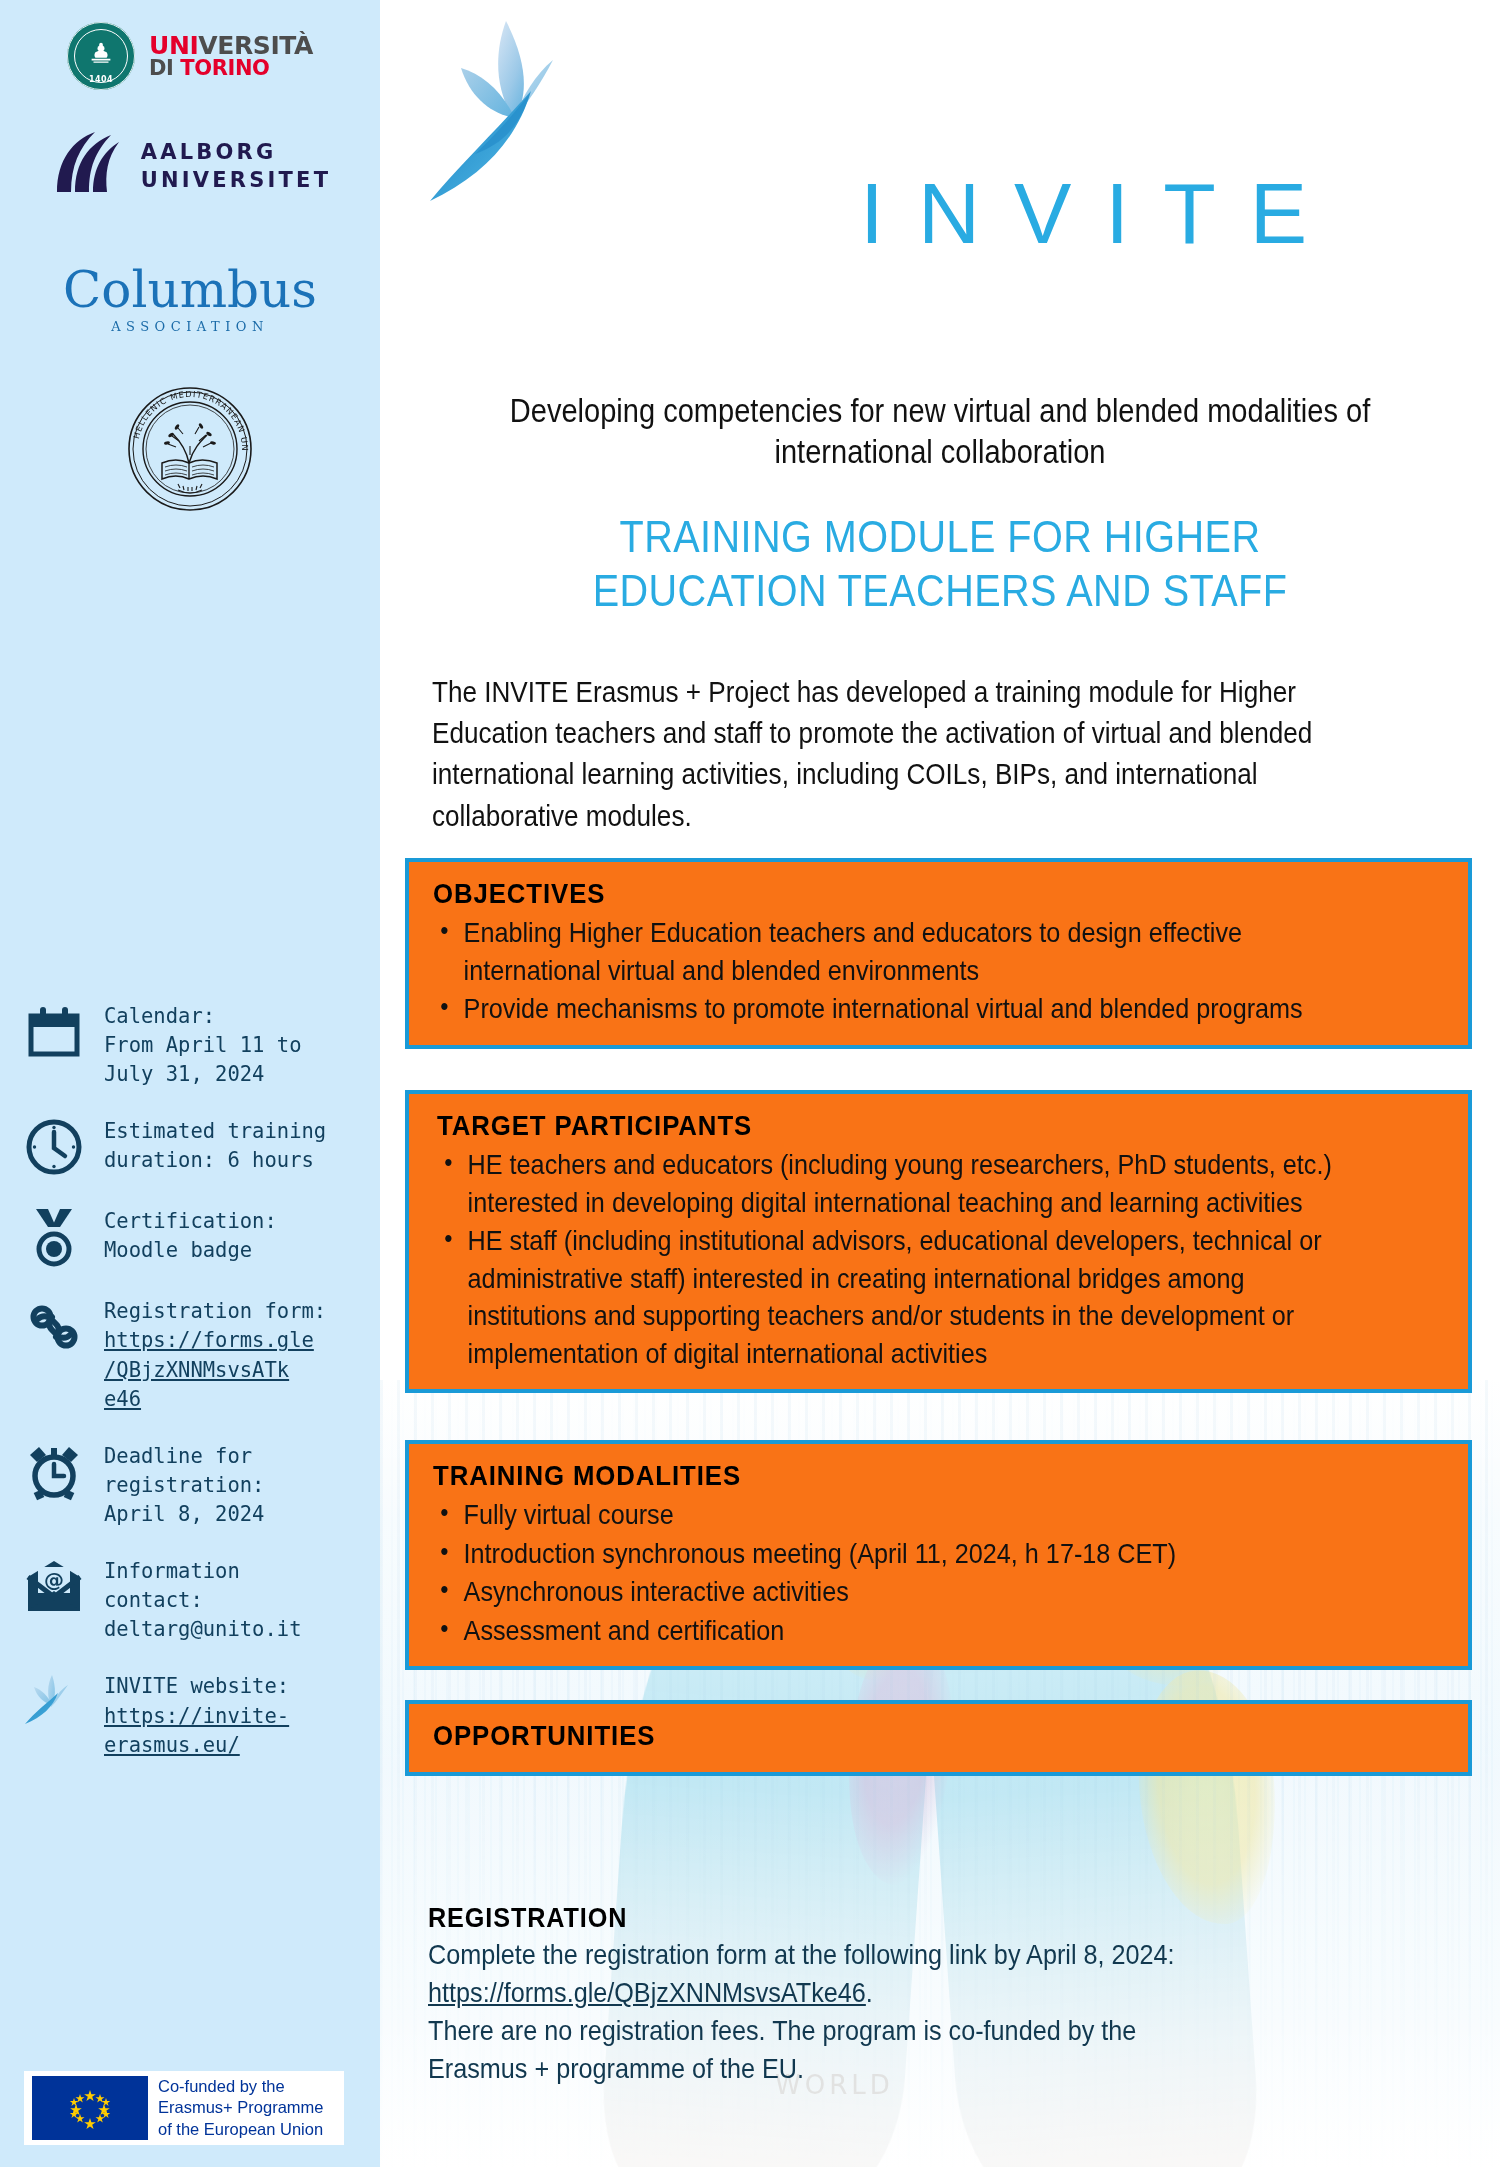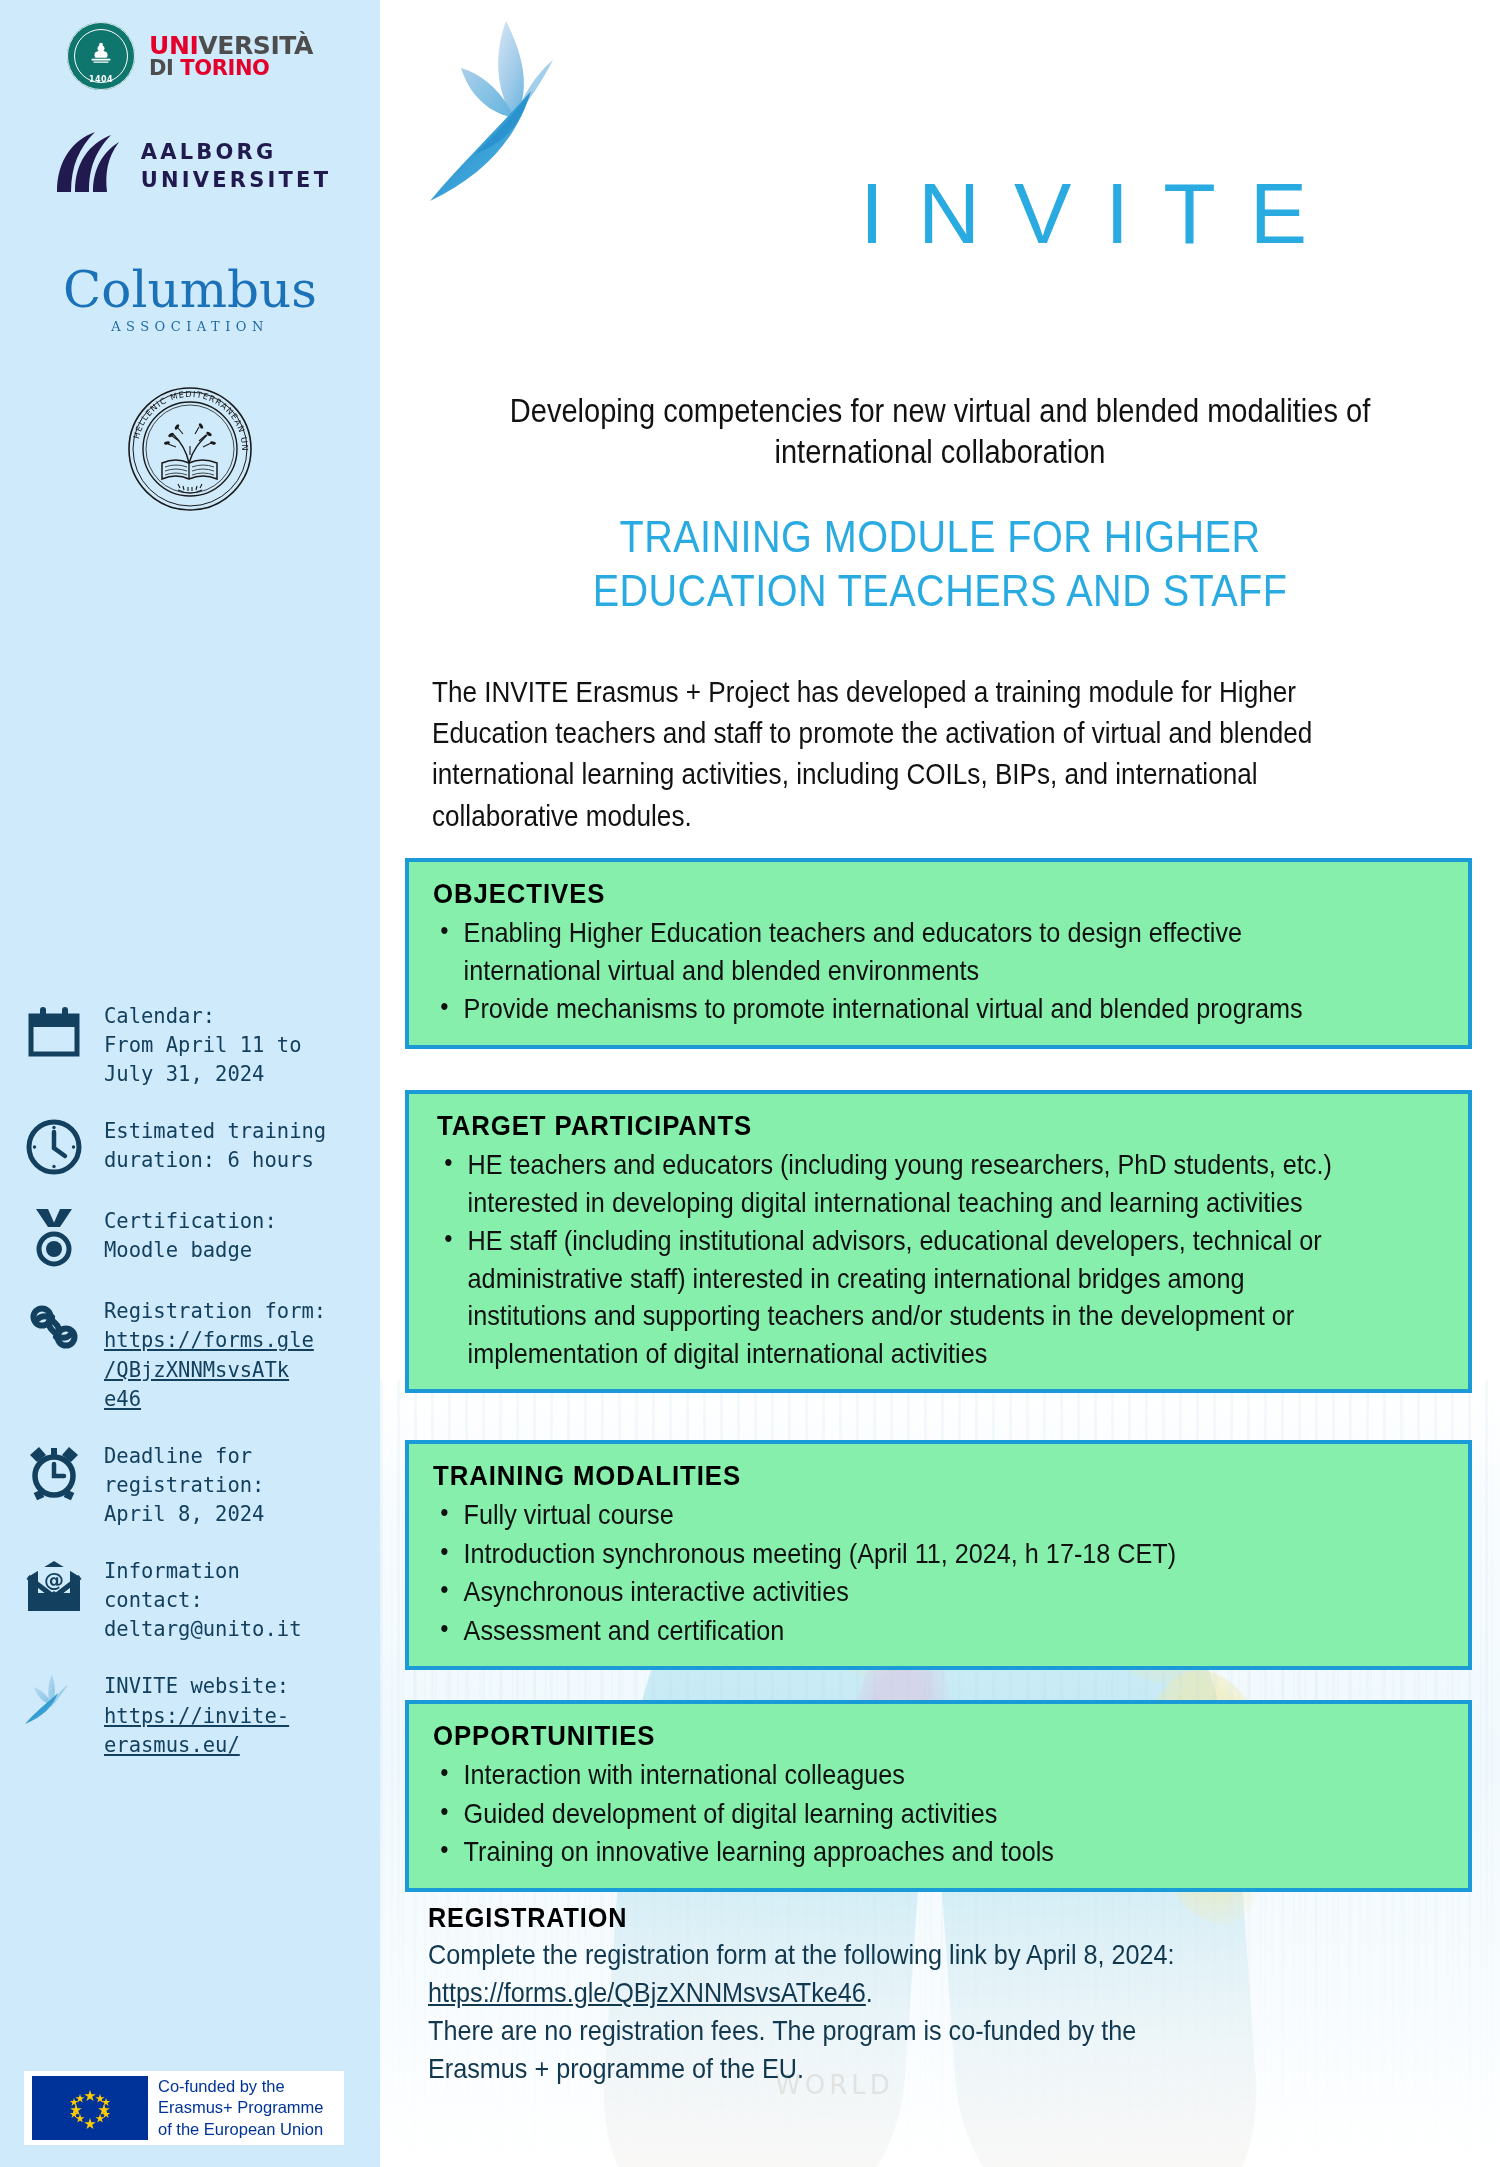--- a/index.html
+++ b/index.html
@@ -182,21 +182,21 @@
   #intro {
     position: absolute; left: 52px; top: 672px; width: 1010px;
     font-family: "Liberation Sans Narrow", "Liberation Sans", sans-serif;
     font-size: 29px; color: #111; line-height: 1.42;
     transform: scaleX(0.9); transform-origin: left top;
   }
 
   
   .panel {
     position: absolute; left: 25px; width: 1067px;
-    background: #86efac;
+    background: #f97316;
     border: 4px solid #1a9ad7;
     padding: 16px 22px 16px 24px;
   }
   .panel h3 {
     font-family: "Liberation Sans Narrow", "Liberation Sans", sans-serif;
     font-size: 28px; font-weight: 700; color: #000;
     letter-spacing: 1px; margin-bottom: 4px;
     transform: scaleX(0.92); transform-origin: left center;
   }
   .panel ul { list-style: none; }
@@ -537,25 +537,20 @@
     <ul>
       <li>Fully virtual course</li>
       <li>Introduction synchronous meeting (April 11, 2024, h 17-18 CET)</li>
       <li>Asynchronous interactive activities</li>
       <li>Assessment and certification</li>
     </ul>
   </section>
 
   <section class="panel" id="panel-opportunities">
     <h3>OPPORTUNITIES</h3>
-    <ul>
-      <li>Interaction with international colleagues</li>
-      <li>Guided development of digital learning activities</li>
-      <li>Training on innovative learning approaches and tools</li>
-    </ul>
   </section>
 
   <section id="registration">
     <h3>REGISTRATION</h3>
     <p>Complete the registration form at the following link by April 8, 2024:</p>
     <p><span class="reg-link">https://forms.gle/QBjzXNNMsvsATke46</span><span>.</span></p>
     <p>There are no registration fees. The program is co-funded by the</p>
     <p>Erasmus + programme of the EU.</p>
   </section>
 

